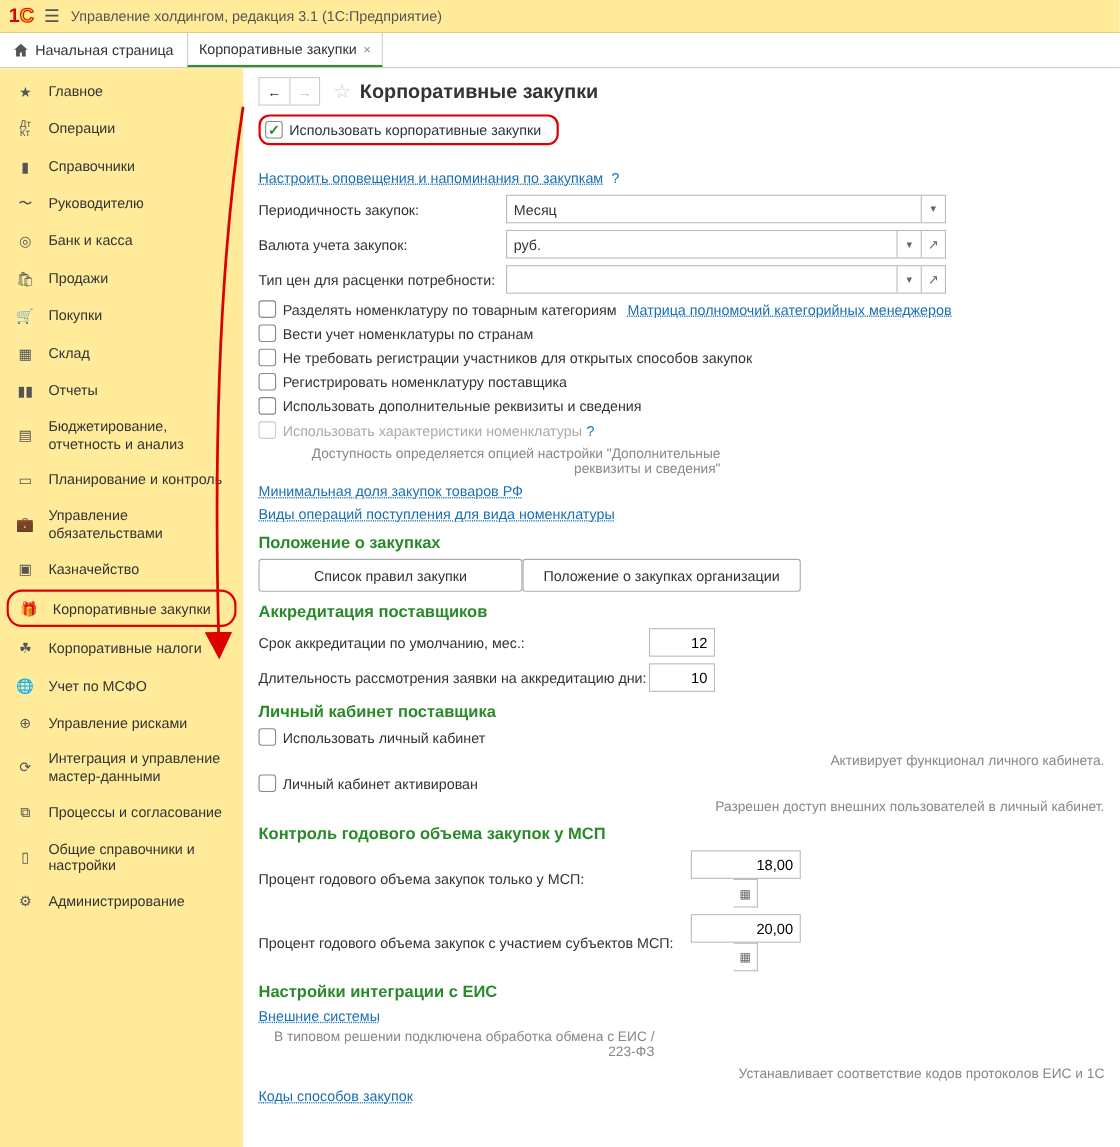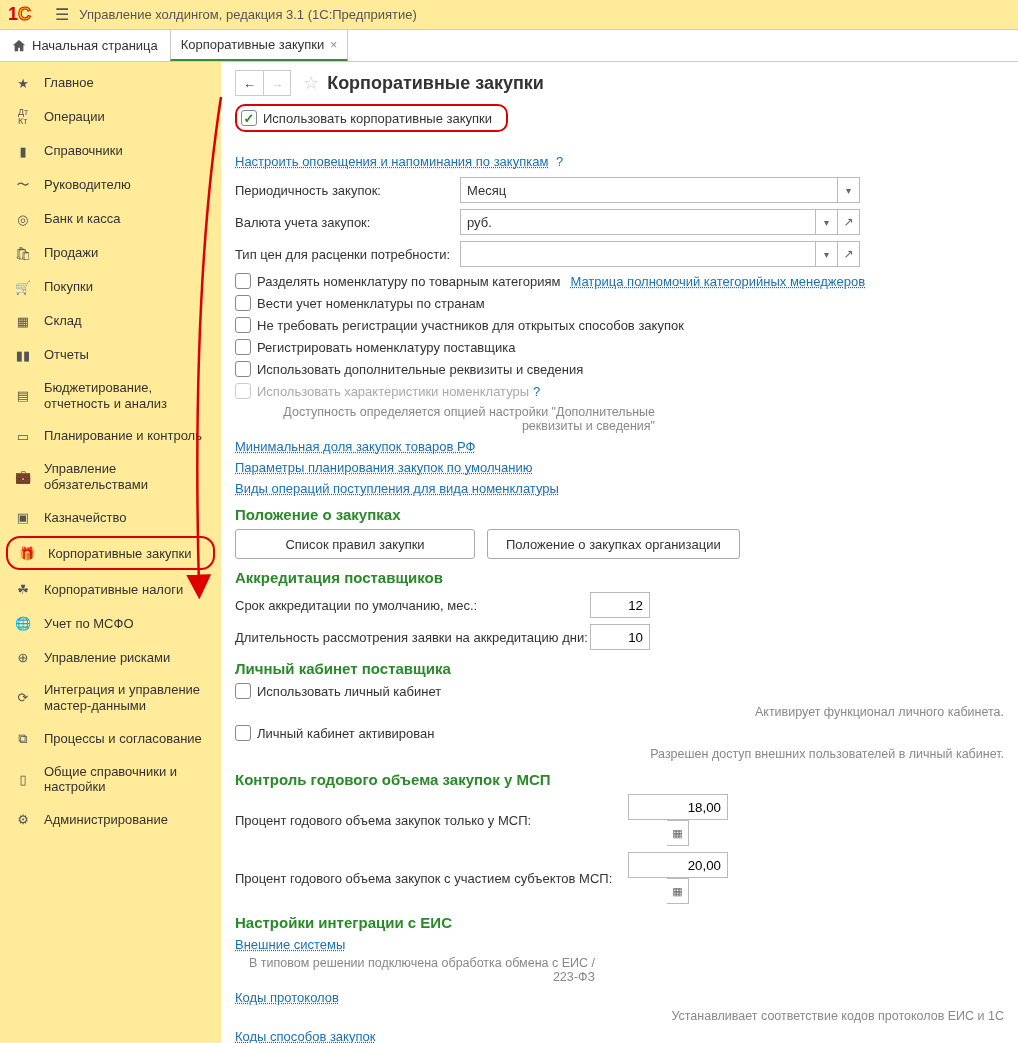--- a/index.html
+++ b/index.html
@@ -1,18 +1,18 @@
 <!DOCTYPE html>
 <html><head>
 <meta charset="utf-8">
 <style>
 * { box-sizing: border-box; margin: 0; padding: 0; }
 body { font-family: Arial, sans-serif; font-size: 13px; color: #333; background: #fff; width: 1018px; }
 .titlebar { background: #ffeb99; height: 30px; display: flex; align-items: center; padding: 0 8px; border-bottom: 1px solid #e0d080; }
-.logo { color: #d00; font-weight: bold; font-size: 18px; margin-right: 24px; text-align: right; }
+.logo { color: #d00; font-weight: bold; font-size: 18px; margin-right: 9px; text-align: right; }
 .menu-icon { font-size: 16px; color: #555; margin-right: 10px; cursor: pointer; }
 .app-title { color: #555; font-size: 13px; }
 .tabs-bar { height: 32px; display: flex; align-items: stretch; border-bottom: 1px solid #ccc; background: #fff; }
 .tab-home { display: flex; align-items: center; padding: 0 12px; color: #333; cursor: pointer; }
 .tab-home svg { margin-right: 6px; }
 .tab { display: flex; align-items: center; padding: 0 10px; border-left: 1px solid #ccc; border-right: 1px solid #ccc; border-bottom: 2px solid #3a8a3a; cursor: pointer; position: relative; }
 .tab-close { margin-left: 6px; color: #888; font-size: 12px; cursor: pointer; }
 .layout { display: flex; }
 .sidebar { width: 221px; background: #ffeb99; min-height: 1000px; padding: 4px 0; }
 .sidebar-item { display: flex; align-items: center; padding: 8px 10px 8px 14px; color: #333; cursor: pointer; }
@@ -35,21 +35,21 @@
 .help { color: #1a6fb3; margin-left: 4px; cursor: pointer; }
 .form-row { display: flex; align-items: center; margin: 6px 0; }
 .form-label { width: 225px; }
 .select { height: 26px; border: 1px solid #bbb; background: #fff; display: flex; align-items: center; padding: 0 6px; position: relative; }
 .select-arrow { position: absolute; right: 0; top: 0; width: 22px; height: 100%; border-left: 1px solid #bbb; display: flex; align-items: center; justify-content: center; font-size: 10px; color: #666; cursor: pointer; }
 .popup-btn { width: 22px; height: 26px; border: 1px solid #bbb; border-left: none; display: inline-flex; align-items: center; justify-content: center; cursor: pointer; font-size: 12px; color: #666; }
 .chk-row { display: flex; align-items: center; margin: 6px 0; }
 .hint { color: #888; font-size: 12.5px; margin: 2px 0 6px 0; text-align: right; }
 .section-title { color: #2a8a2a; font-size: 15px; font-weight: bold; margin: 10px 0 6px 0; }
 .btn { height: 30px; border: 1px solid #aaa; background: #fff; padding: 0 18px; cursor: pointer; border-radius: 3px; display: inline-flex; align-items: center; }
-.btn-row { display: flex; gap: 12px; margin: 6px 0; }
+.btn-row { display: flex; margin: 6px 0; }
 .num-input { height: 26px; border: 1px solid #bbb; text-align: right; padding: 0 6px; width: 60px; }
 .num-row { display: flex; align-items: center; margin: 6px 0; }
 .num-row .num-label { flex: 0 0 auto; }
 .num-group { display: flex; align-items: center; margin-left: 8px; flex-direction: column; }
 .calc-btn { width: 22px; height: 26px; border: 1px solid #bbb; border-left: none; display: inline-flex; align-items: center; justify-content: center; cursor: pointer; color: #666; font-size: 11px; }
 .disabled-text { color: #aaa; }
 .arrow-annotation { position: absolute; pointer-events: none; z-index: 10; }
 </style>
 </head>
 <body>
@@ -240,21 +240,20 @@
         <span>Использовать дополнительные реквизиты и сведения</span>
       </div>
     <div class="chk-row">
         <span class="chk disabled"></span>
         <span class="disabled-text">Использовать характеристики номенклатуры</span>
         <span class="help">?</span>
       </div>
     <div class="hint" style="max-width:420px">Доступность определяется опцией настройки "Дополнительные реквизиты и сведения"</div>
 
     <div style="margin:6px 0"><span class="link">Минимальная доля закупок товаров РФ</span></div>
-    <div style="margin:6px 0"><span class="link">Параметры планирования закупок по умолчанию</span></div>
     <div style="margin:6px 0"><span class="link">Виды операций поступления для вида номенклатуры</span></div>
 
     <div class="section-title">Положение о закупках</div>
     <div class="btn-row">
       <div class="btn" style="width:240px;justify-content:center">
           <span>Список правил закупки</span>
         </div>
       <div class="btn">
           <span>Положение о закупках организации</span>
         </div>
@@ -294,18 +293,17 @@
       <span class="num-label" style="width:385px">Процент годового объема закупок с участием субъектов МСП:</span>
       <div class="num-group">
         <input class="num-input" style="width: 100px;" value="20,00">
         <span class="calc-btn">▦</span>
       </div>
     </div>
 
     <div class="section-title">Настройки интеграции с ЕИС</div>
     <div style="margin:4px 0"><span class="link">Внешние системы</span></div>
     <div class="hint" style="max-width:360px">В типовом решении подключена обработка обмена с ЕИС / 223-ФЗ</div>
-    <div style="margin:4px 0"><span class="link">Коды протоколов</span></div>
     <div class="hint">Устанавливает соответствие кодов протоколов ЕИС и 1С</div>
     <div style="margin:4px 0"><span class="link">Коды способов закупок</span></div>
 
   </div>
 </div>
 
 </body></html>

